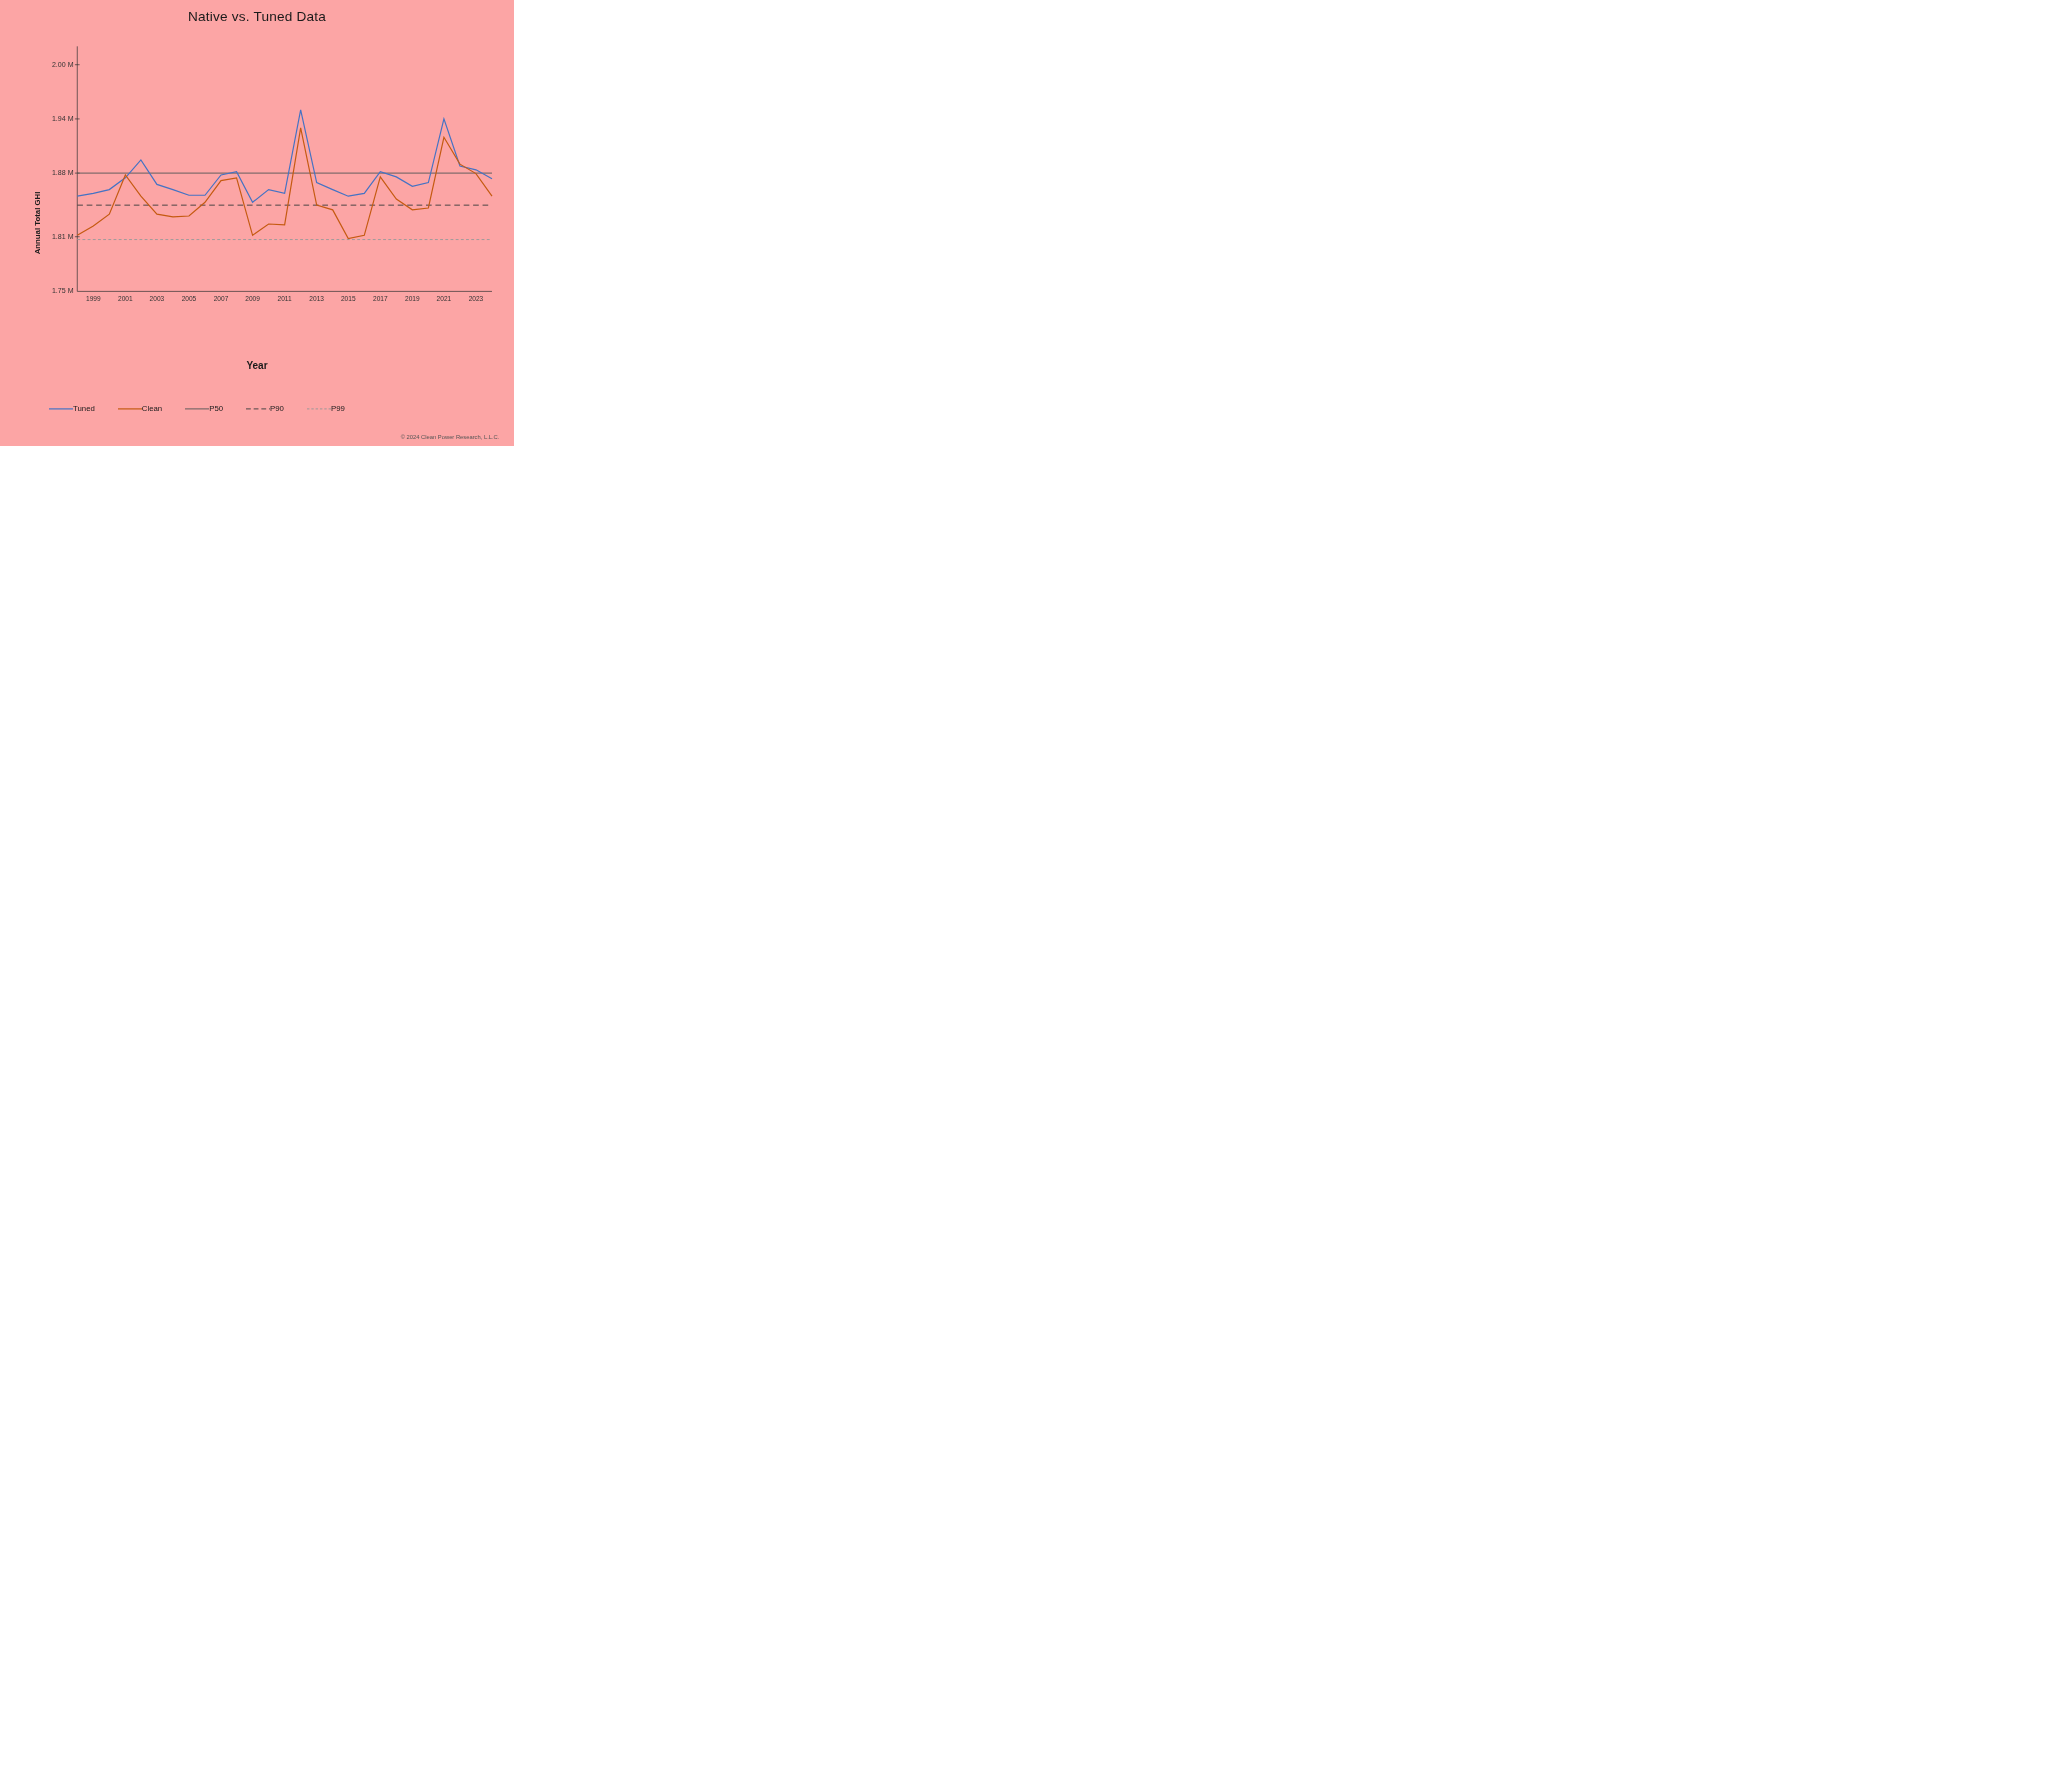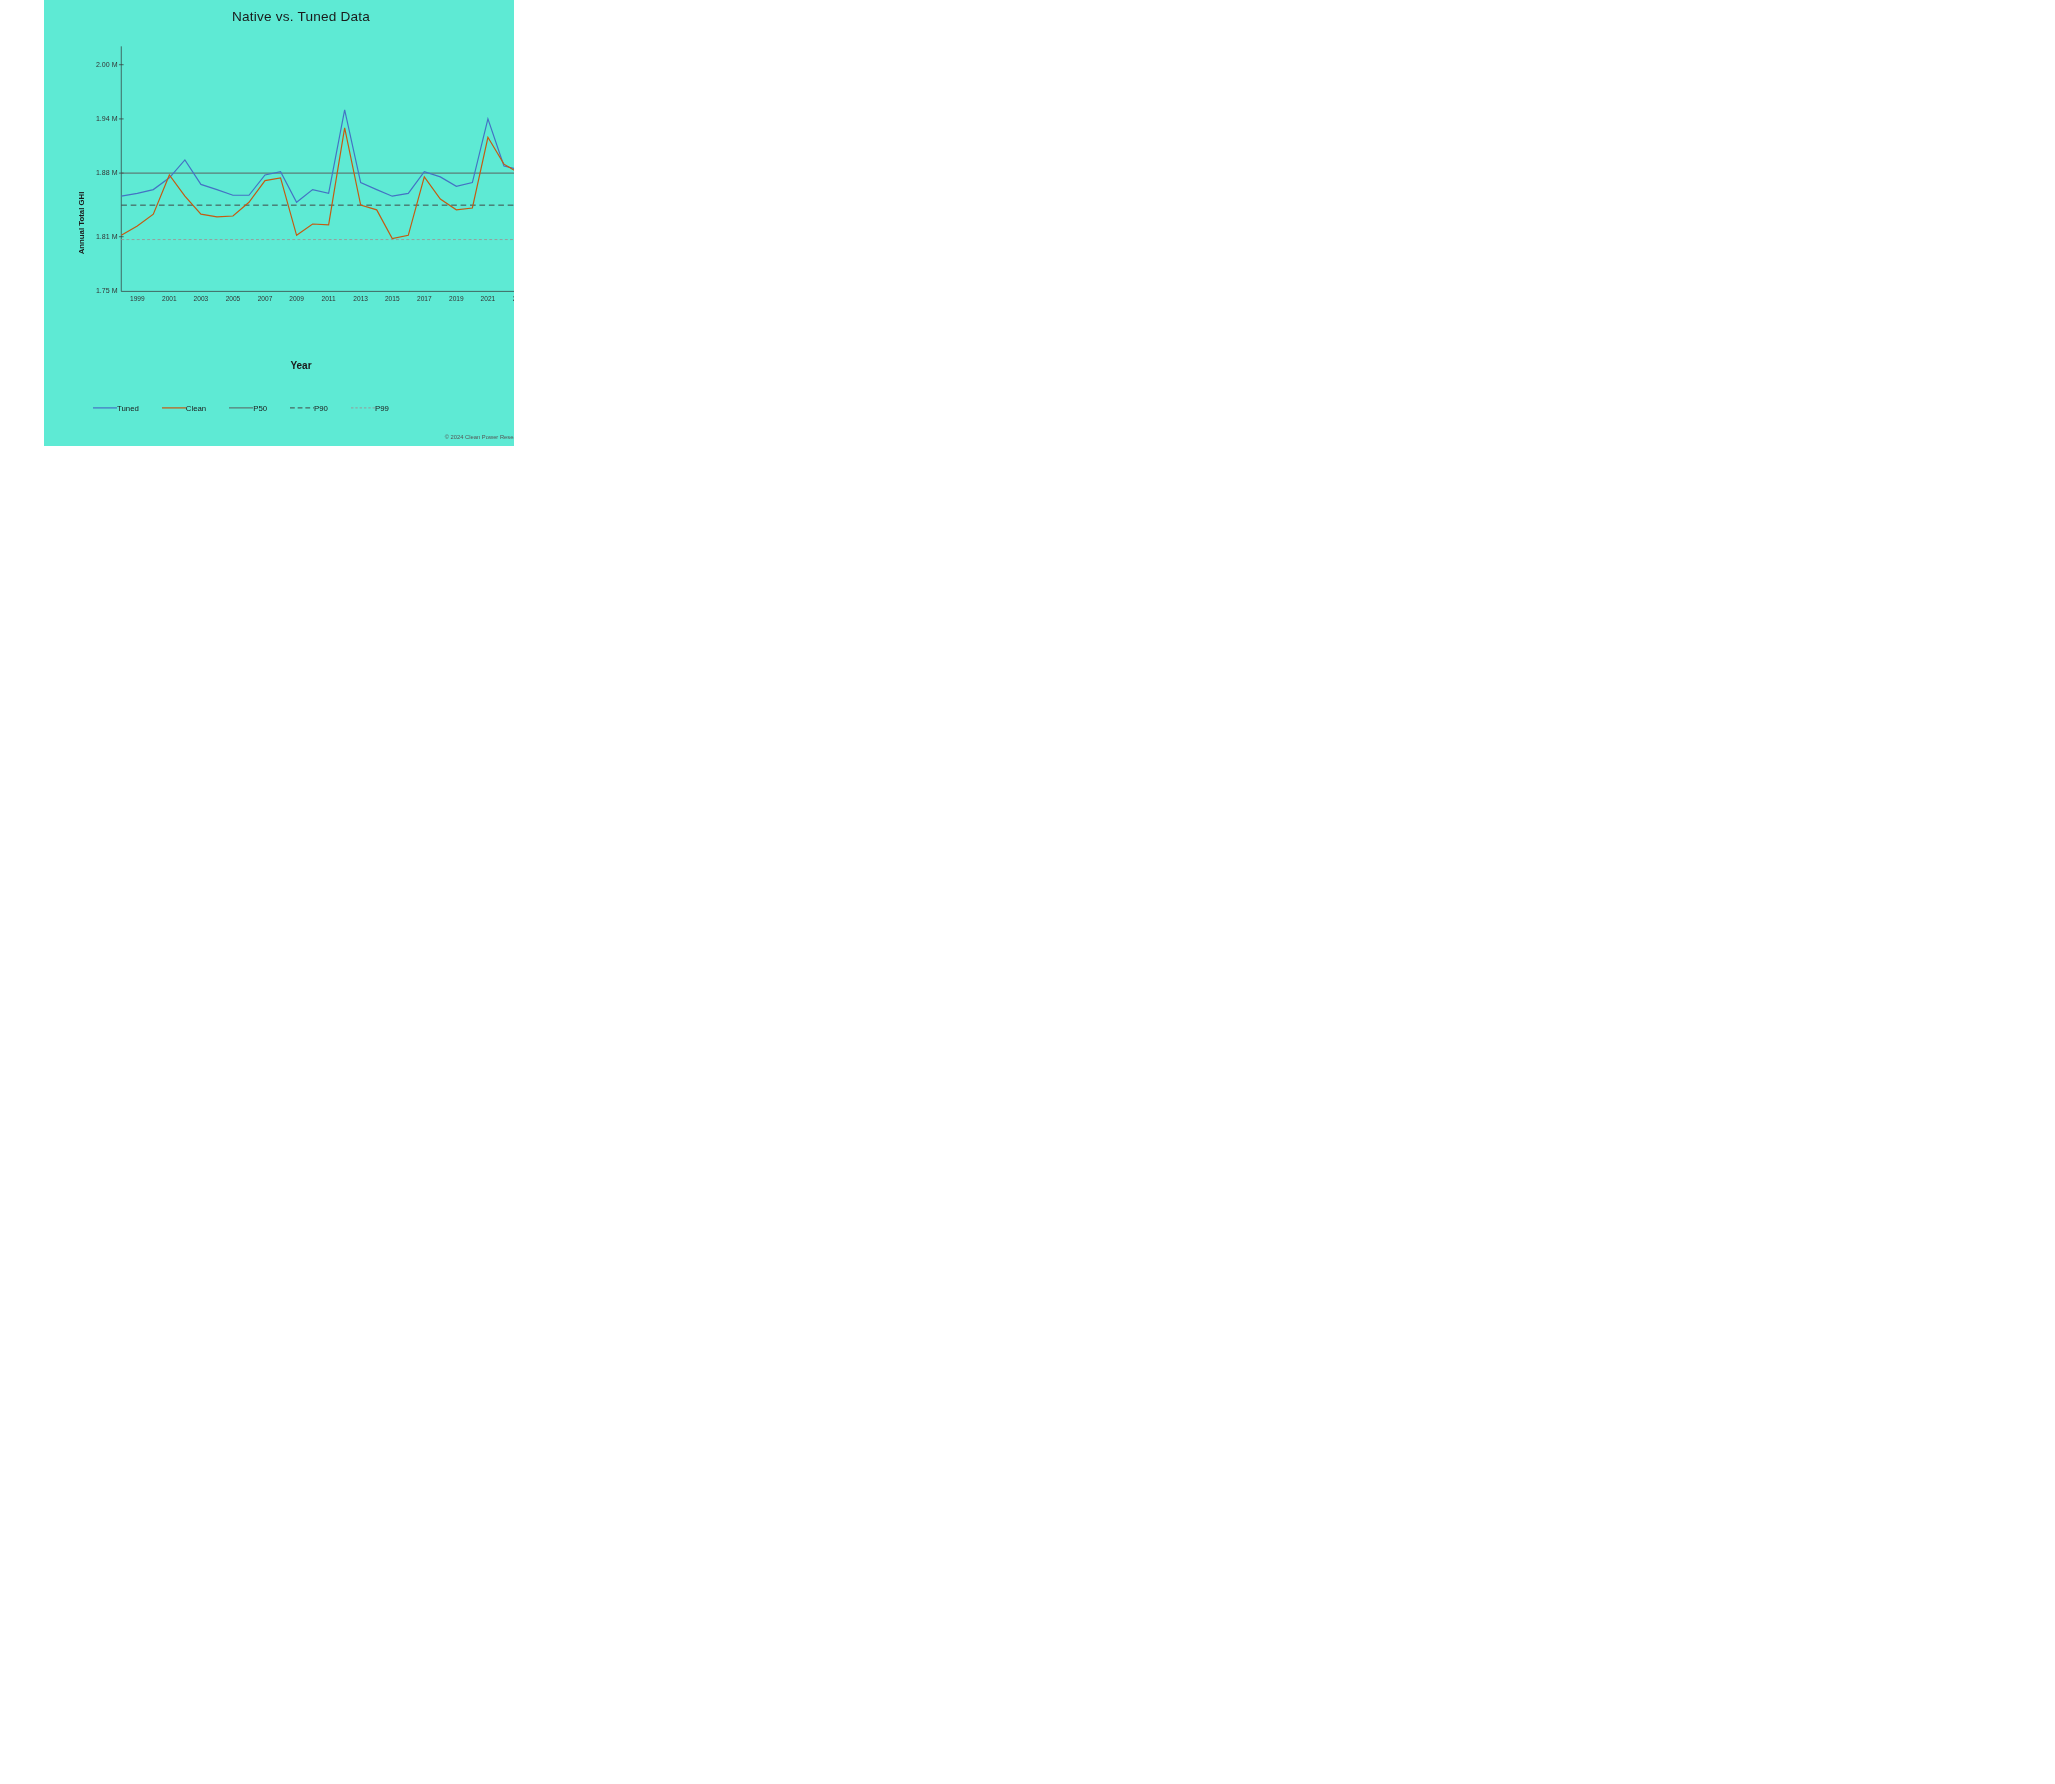--- a/index.html
+++ b/index.html
@@ -8,22 +8,21 @@
       font-family: 'Arial', sans-serif;
       width: 514px;
       height: 446px;
       position: relative;
       overflow: hidden;
     }
     .chart-container {
       width: 514px;
       height: 446px;
       position: relative;
-      background: #5eead4;
-      margin-left: 44px;
+      background: #fca5a5;
     }
     .chart-title {
       text-align: center;
       font-size: 13.6px;
       font-weight: normal;
       color: #1a1a1a;
       padding-top: 8.8px;
       padding-bottom: 0px;
       letter-spacing: 0.2px;
     }
@@ -51,21 +50,21 @@
       bottom: 33px;
       left: 49px;
       right: 14.6px;
       display: flex;
       flex-direction: row;
       align-items: center;
       gap: 0px;
     }
     .legend-item {
       display: flex;
-      align-items: flex-start;
+      align-items: flex-end;
       margin-right: 23px;
     }
     .legend-label {
       font-size: 7.8px;
       color: #1a1a1a;
     }
     .copyright {
       position: absolute;
       bottom: 5.8px;
       right: 14.6px;

